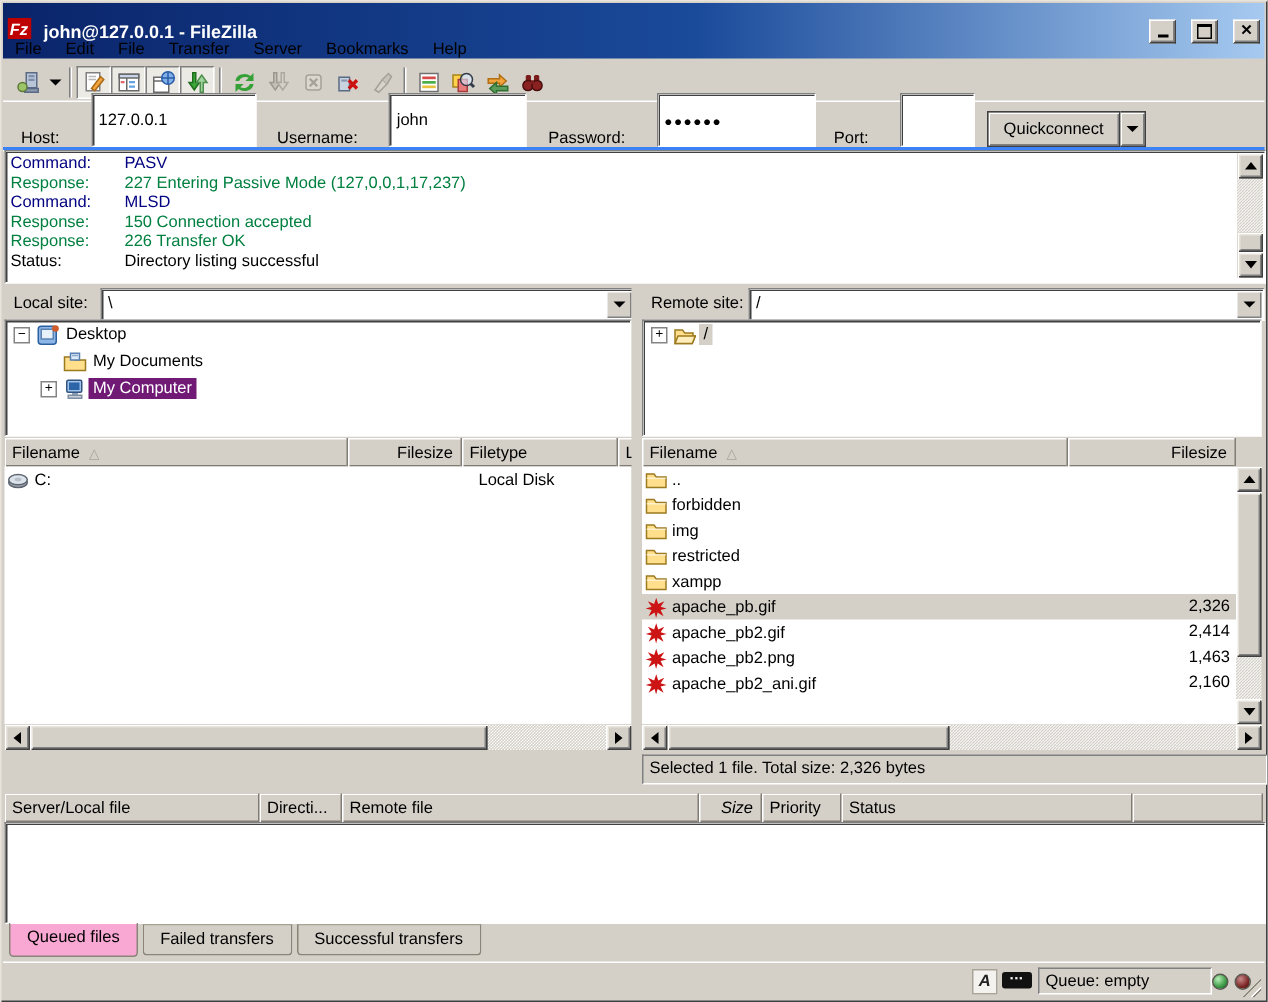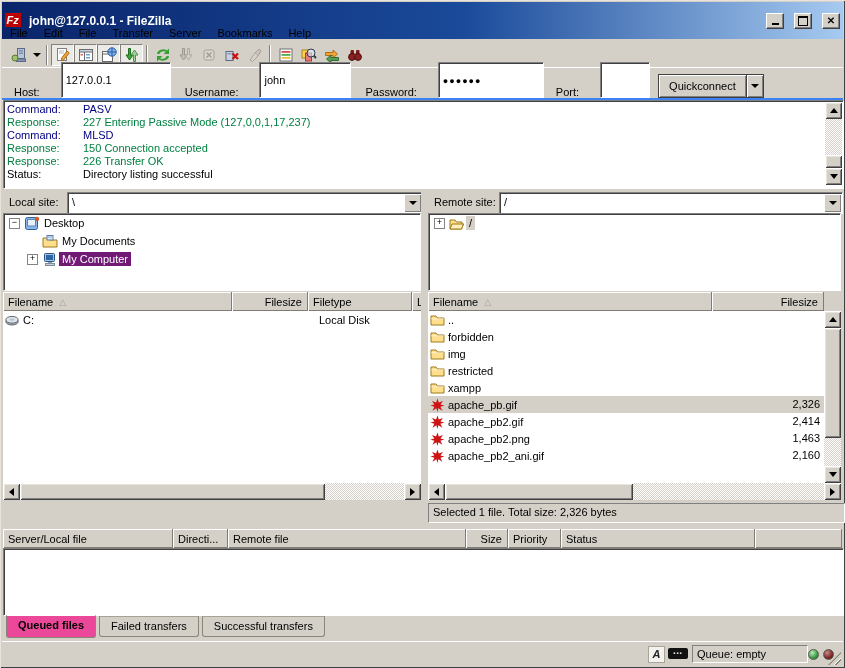--- a/index.html
+++ b/index.html
@@ -96,21 +96,21 @@
   
   .pstat{position:absolute;top:503px;height:18px;line-height:17px;padding-left:4px;
          border:1px solid;border-color:#808080 #fff #fff #808080;white-space:nowrap;overflow:hidden;}
   
   .qhdr{position:absolute;left:3px;top:529px;width:839px;height:19px;display:flex;}
   .qbody{position:absolute;left:3px;top:548px;width:839px;height:66px;background:#fff;border:1px solid;
          border-color:#808080 #fff #fff #808080;box-shadow:inset 1px 1px 0 #404040;}
   .tabs{position:absolute;left:6px;top:616px;height:22px;display:flex;align-items:flex-start;}
   .tab{height:15px;padding:2px 11px;background:#d4d0c8;border:1px solid #8a8578;border-top:1px solid #a6a294;
        border-radius:0 0 3px 3px;margin-right:3px;line-height:15px;}
-  .tab.active{background:#ec4899;font-weight:bold;height:17px;border-top-color:#fff;position:relative;top:-1px;}
+  .tab.active{background:#f9a8d4;font-weight:normal;height:17px;border-top-color:#fff;position:relative;top:-1px;}
   
   .statusbar{position:absolute;left:2px;right:2px;top:641px;height:25px;border-top:1px solid #fff;}
   .ttype{position:absolute;left:646px;top:4px;width:15px;height:15px;background:#f4f2ee;border:1px solid #a8a498;
          font-style:italic;font-weight:bold;font-size:11px;text-align:center;line-height:14px;color:#222;}
   .badge{position:absolute;left:666px;top:6px;width:20px;height:11px;background:#111;border-radius:2px;
          color:#eee;font-size:6px;text-align:center;line-height:11px;letter-spacing:1px;}
   .qinfo{position:absolute;left:690px;top:3px;width:110px;height:16px;line-height:16px;padding-left:4px;
          border:1px solid;border-color:#808080 #fff #fff #808080;white-space:nowrap;}
   .led{position:absolute;top:7px;width:9px;height:9px;border-radius:50%;border:1px solid #5a5a52;}
   .led-green{background:radial-gradient(circle at 35% 30%,#b8f0b8,#3c9a46 60%,#1e5c26);}
@@ -545,21 +545,21 @@
   <div class="qhdr" id="qcols">
       <div class="hcell" style="width: 159px;">
         <span>Server/Local file</span>
       </div>
       <div class="hcell" style="width: 44px;">
         <span>Directi...</span>
       </div>
       <div class="hcell" style="width: 227px;">
         <span>Remote file</span>
       </div>
-      <div class="hcell right" style="width: 31px;">
+      <div class="hcell right" style="width: 31px; font-style: italic;">
         <span>Size</span>
       </div>
       <div class="hcell" style="width: 42px;">
         <span>Priority</span>
       </div>
       <div class="hcell" style="width: 183px;">
         <span>Status</span>
       </div>
       <div class="hcell" style="flex: 1 1 0%;">
         <span></span>

